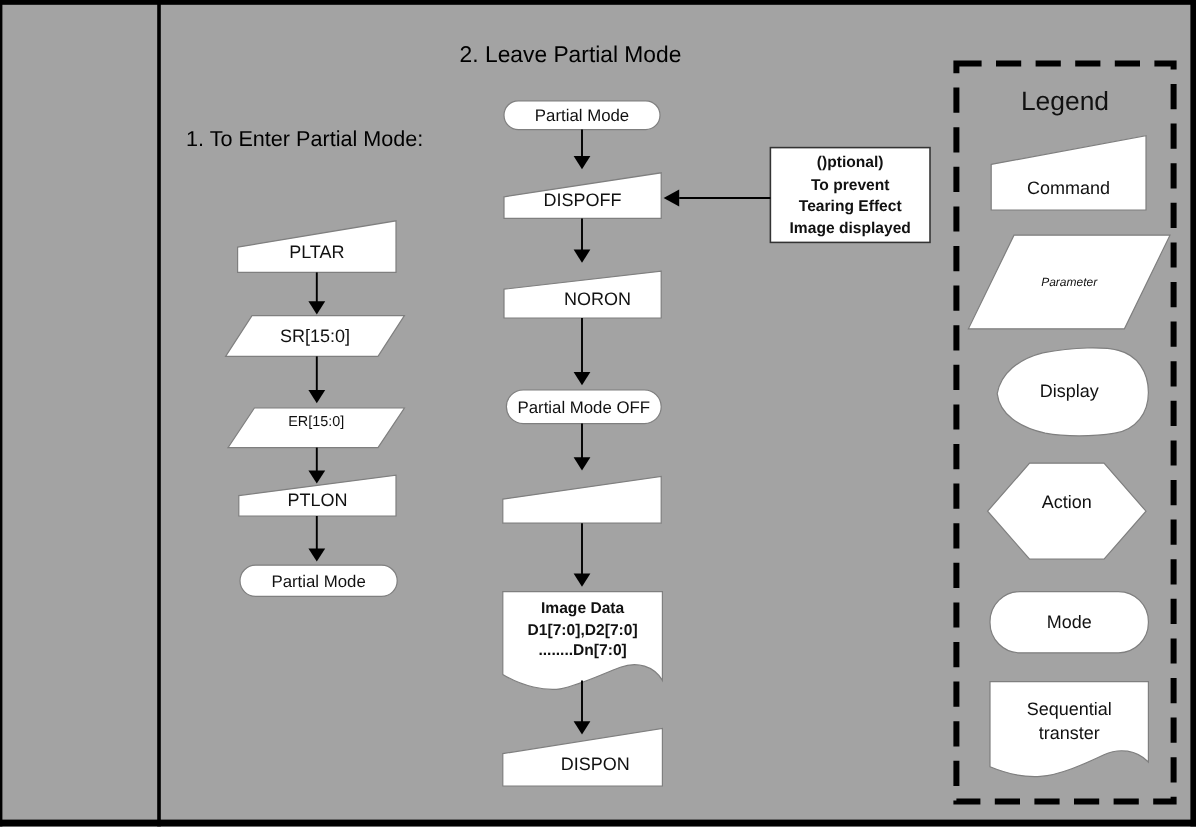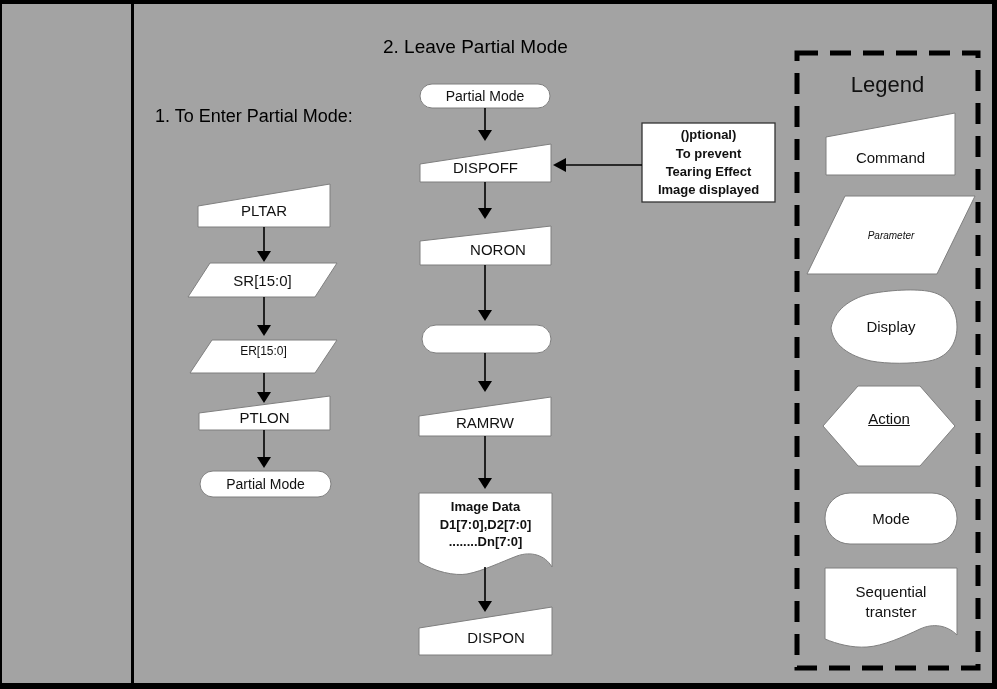--- a/index.html
+++ b/index.html
@@ -89,38 +89,38 @@
 
   <div class="lbl" style="left:198px;top:195px;width:132px;height:30px;font-size:15px;">PLTAR</div>
   <div class="lbl" style="left:188px;top:263px;width:149px;height:34px;font-size:15px;">SR[15:0]</div>
   <div class="lbl" style="left:190px;top:340px;width:147px;height:22px;font-size:12px;">ER[15:0]</div>
   <div class="lbl" style="left:199px;top:404px;width:131px;height:26px;font-size:15px;">PTLON</div>
   <div class="lbl" style="left:200px;top:471px;width:131px;height:26px;font-size:14px;">Partial Mode</div>
 
   <div class="lbl" style="left:420px;top:84px;width:130px;height:24px;font-size:14px;">Partial Mode</div>
   <div class="lbl" style="left:420px;top:153px;width:131px;height:28px;font-size:15px;">DISPOFF</div>
   <div class="lbl" style="left:420px;top:235px;width:156px;height:28px;font-size:15px;">NORON</div>
-  <div class="lbl" style="left:419px;top:408px;width:132px;height:28px;font-size:15px;">RAMRW</div>
+  <div class="lbl" style="left:422px;top:325px;width:129px;height:28px;font-size:14px;">Partial Mode OFF</div>
   <div class="lbl multi" style="left:419px;top:497px;width:133px;height:55px;font-size:13px;line-height:1.35;">
     <span>Image Data</span>
     <span>D1[7:0],D2[7:0]</span>
     <span>........Dn[7:0]</span>
   </div>
   <div class="lbl" style="left:419px;top:621px;width:154px;height:32px;font-size:15px;">DISPON</div>
 
   <div class="lbl multi" style="left:642px;top:126px;width:133px;height:74px;font-size:13px;line-height:1.42;">
     <span>()ptional)</span>
     <span>To prevent</span>
     <span>Tearing Effect</span>
     <span>Image displayed</span>
   </div>
 
   <div class="lbl" style="left:797px;top:70px;width:181px;height:30px;font-size:22px;">Legend</div>
   <div class="lbl" style="left:826px;top:140px;width:129px;height:35px;font-size:15px;">Command</div>
   <div class="lbl" style="left:807px;top:196px;width:168px;height:78px;font-size:10px;font-style:italic;">Parameter</div>
   <div class="lbl" style="left:825px;top:288px;width:132px;height:77px;font-size:15px;">Display</div>
-  <div class="lbl" style="left:823px;top:386px;width:132px;height:64px;font-size:15px;text-decoration:underline;">Action</div>
+  <div class="lbl" style="left:823px;top:386px;width:132px;height:64px;font-size:15px;">Action</div>
   <div class="lbl" style="left:825px;top:493px;width:132px;height:51px;font-size:15px;">Mode</div>
   <div class="lbl" style="left:825px;top:573px;width:132px;height:58px;font-size:15px;line-height:1.35;">
     <span class="wrap2">Sequential transter</span>
   </div>
 
 </div>
 
 </body></html>

